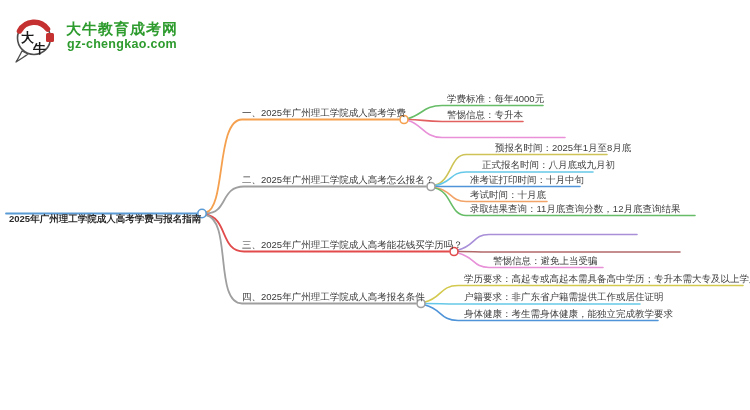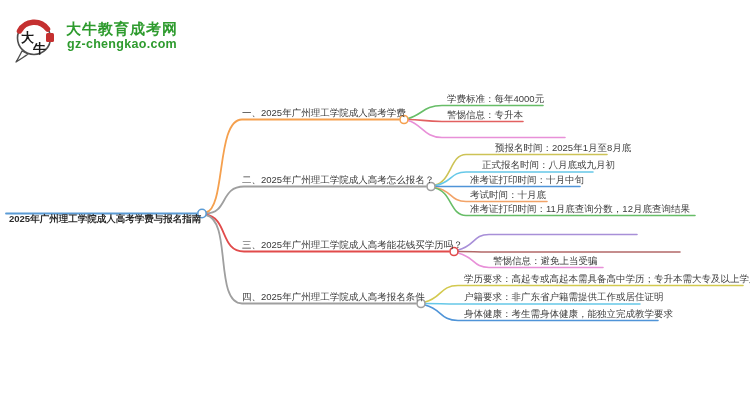--- a/index.html
+++ b/index.html
@@ -79,21 +79,21 @@
 
   <div class="node-label branch-label" style="left:242px;top:106px;">一、2025年广州理工学院成人高考学费</div>
   <div class="node-label" style="left:447px;top:92px;">学费标准：每年4000元</div>
   <div class="node-label" style="left:447px;top:108px;">警惕信息：专升本</div>
 
   <div class="node-label branch-label" style="left:242px;top:173px;">二、2025年广州理工学院成人高考怎么报名？</div>
   <div class="node-label" style="left:495px;top:141px;">预报名时间：2025年1月至8月底</div>
   <div class="node-label" style="left:470px;top:158px;margin-left:12px;">正式报名时间：八月底或九月初</div>
   <div class="node-label" style="left:470px;top:173px;">准考证打印时间：十月中旬</div>
   <div class="node-label" style="left:470px;top:188px;">考试时间：十月底</div>
-  <div class="node-label" style="left:470px;top:202px;">准考证打印时间：11月底查询分数，12月底查询结果</div>
+  <div class="node-label" style="left:470px;top:202px;">录取结果查询：11月底查询分数，12月底查询结果</div>
 
   <div class="node-label branch-label" style="left:242px;top:238px;">三、2025年广州理工学院成人高考能花钱买学历吗？</div>
   <div class="node-label" style="left:493px;top:254px;">警惕信息：避免上当受骗</div>
 
   <div class="node-label branch-label" style="left:242px;top:290px;">四、2025年广州理工学院成人高考报名条件</div>
   <div class="node-label" style="left:464px;top:272px;">学历要求：高起专或高起本需具备高中学历；专升本需大专及以上学历</div>
   <div class="node-label" style="left:464px;top:290px;">户籍要求：非广东省户籍需提供工作或居住证明</div>
   <div class="node-label" style="left:464px;top:307px;">身体健康：考生需身体健康，能独立完成教学要求</div>
 
 </div>

